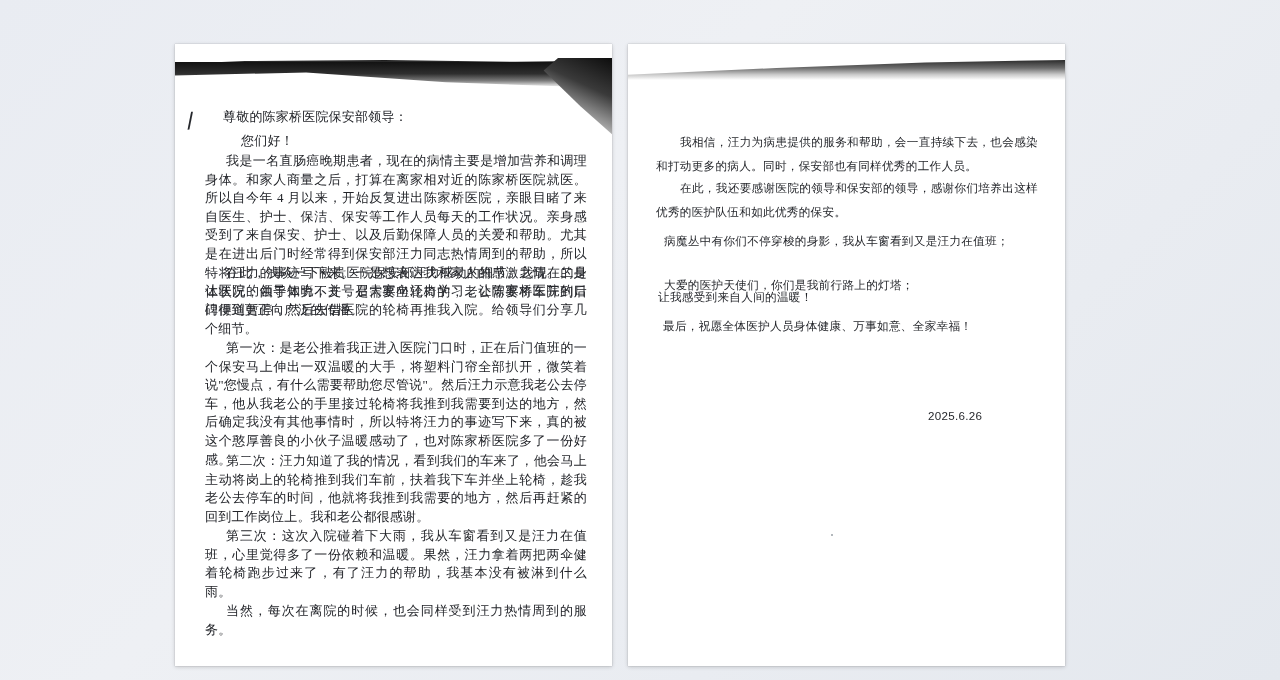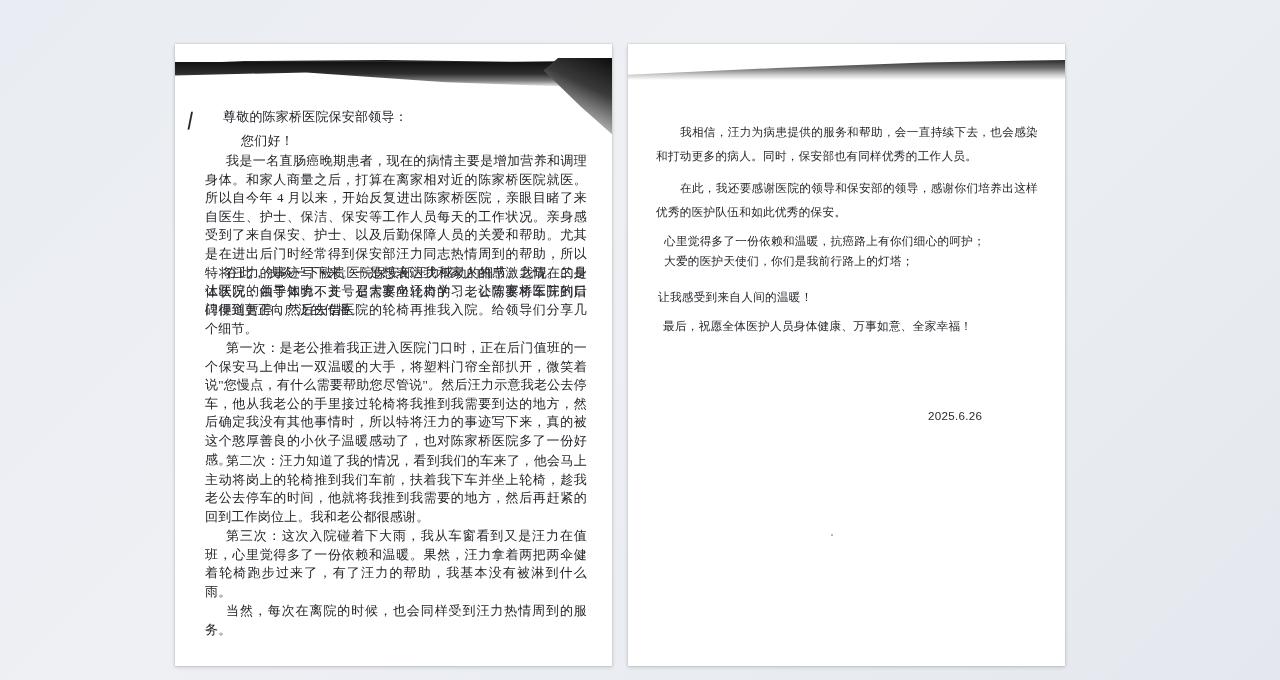--- a/index.html
+++ b/index.html
@@ -156,31 +156,31 @@
   }
 
   
   #page-right .p {
     font-size: 11.6px;
     line-height: 24px;
     letter-spacing: 0.3px;
     color: #1f2126;
   }
   #rp-body1 {
-    left: 28px; top: 76px; width: 382px;
+    left: 28px; top: 86px; width: 382px;
     text-align: justify;
     text-indent: 24px;
   }
   #rp-body2 {
     left: 28px; top: 132px; width: 382px;
     text-align: justify;
     text-indent: 24px;
   }
   #rp-line1 { left: 36px; top: 185px; width: 380px; }
-  #rp-line2 { left: 36px; top: 205px; width: 380px; }
+  #rp-line2 { left: 36px; top: 229px; width: 380px; }
   #rp-line3 { left: 30px; top: 241px; width: 380px; }
   #rp-line4 { left: 24px; top: 270px; width: 380px; margin-left: 11px; }
   #rp-date  {
     left: 300px; top: 360px; width: 120px;
     font-size: 11.4px;
     text-align: left;
   }
   #rp-dot {
     position: absolute;
     left: 203px; top: 490px;
@@ -218,21 +218,21 @@
 
   <div class="page" id="page-right">
     <div class="scan-edge" id="edge-right">
       <div class="band"></div>
     </div>
 
     <div class="text-block">
       <div class="p" id="rp-body1">我相信，汪力为病患提供的服务和帮助，会一直持续下去，也会感染和打动更多的病人。同时，保安部也有同样优秀的工作人员。</div>
       <div class="p" id="rp-body2">在此，我还要感谢医院的领导和保安部的领导，感谢你们培养出这样优秀的医护队伍和如此优秀的保安。</div>
 
-      <div class="p" id="rp-line1">心里觉得多了一份依赖和温暖，抗癌路上有你们细心的呵护；</div>
+      <div class="p" id="rp-line1">病魔丛中有你们不停穿梭的身影，我从车窗看到又是汪力在值班；</div>
       <div class="p" id="rp-line2">大爱的医护天使们，你们是我前行路上的灯塔；</div>
       <div class="p" id="rp-line3">让我感受到来自人间的温暖！</div>
       <div class="p" id="rp-line4">最后，祝愿全体医护人员身体健康、万事如意、全家幸福！</div>
 
       <div class="p" id="rp-date">2025.6.26</div>
       <div id="rp-dot"></div>
     </div>
   </div>
 
 </div>

